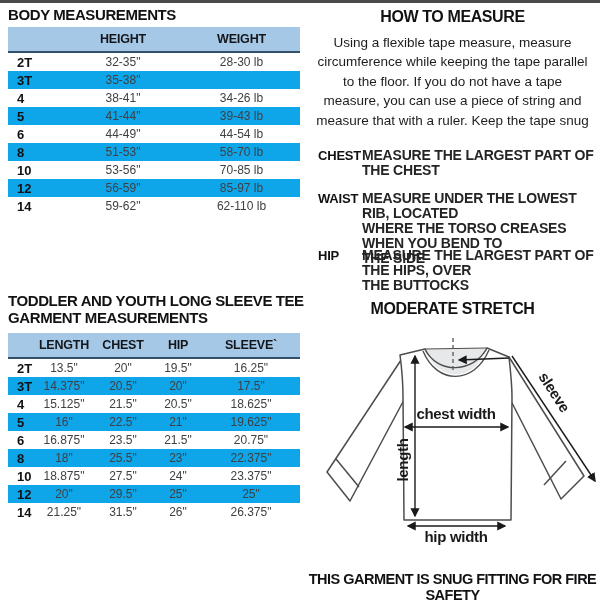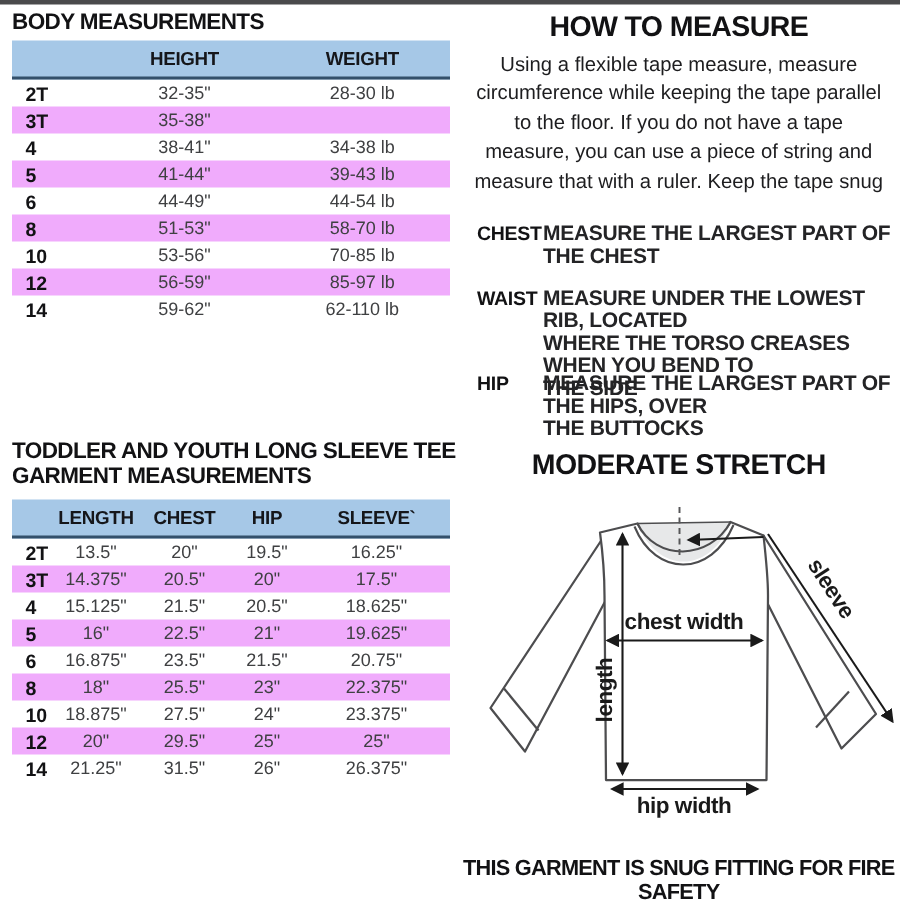--- a/index.html
+++ b/index.html
@@ -15,26 +15,26 @@
 
   
   .sz-table{position:absolute;left:8px;width:292px;}
   #body-table{top:27px;}
   #garment-table{top:333px;}
   .t1grid{display:grid;grid-template-columns:55px 120px 117px;}
   .t2grid{display:grid;grid-template-columns:28px 56px 62px 48px 98px;}
   .thead{height:24px;background:#a6c8e7;border-bottom:2px solid #33506b;}
   .thead .tcell{font-weight:bold;font-size:12.5px;color:#15161a;letter-spacing:-0.2px;}
   .trow{height:18px;}
-  .trow.alt{background:#f0abfc;}
+  .trow.alt{background:#0ea5e9;}
   .tcell{display:flex;align-items:center;justify-content:center;font-size:12px;color:#3f4042;}
   .size-col{justify-content:flex-start;padding-left:9px;font-weight:bold;font-size:13px;color:#121214;}
 
   
-  .r-title{position:absolute;left:305px;width:295px;text-align:center;font-size:19px;
+  .r-title{position:absolute;left:305px;width:295px;text-align:center;font-size:16px;
            font-weight:bold;letter-spacing:-0.4px;color:#121214;}
   #howto-title{top:8px;}
   #stretch-title{top:300px;}
   #howto-para{position:absolute;left:303px;top:33px;width:299px;text-align:center;
               font-size:13.5px;line-height:19.4px;color:#1d1d1f;white-space:pre-line;}
   .m-item{position:absolute;left:306px;width:290px;display:grid;grid-template-columns:50px 1fr;column-gap:6px;}
   #m-chest{top:148px;} #m-waist{top:191px;} #m-hip{top:248px;}
   .m-label{font-size:13px;font-weight:bold;letter-spacing:-0.2px;color:#121214;padding-left:12px;}
   .m-desc{font-size:14px;font-weight:bold;letter-spacing:-0.2px;line-height:15px;
           color:#242426;white-space:pre-line;}
@@ -64,21 +64,21 @@
           <div class="tcell">32-35"</div>
           <div class="tcell">28-30 lb</div>
         </div>
         <div class="trow t1grid alt">
           <div class="tcell size-col">3T</div>
           <div class="tcell">35-38"</div>
         </div>
         <div class="trow t1grid">
           <div class="tcell size-col">4</div>
           <div class="tcell">38-41"</div>
-          <div class="tcell">34-38 lb</div>
+          <div class="tcell">34-26 lb</div>
         </div>
         <div class="trow t1grid alt">
           <div class="tcell size-col">5</div>
           <div class="tcell">41-44"</div>
           <div class="tcell">39-43 lb</div>
         </div>
         <div class="trow t1grid">
           <div class="tcell size-col">6</div>
           <div class="tcell">44-49"</div>
           <div class="tcell">44-54 lb</div>

